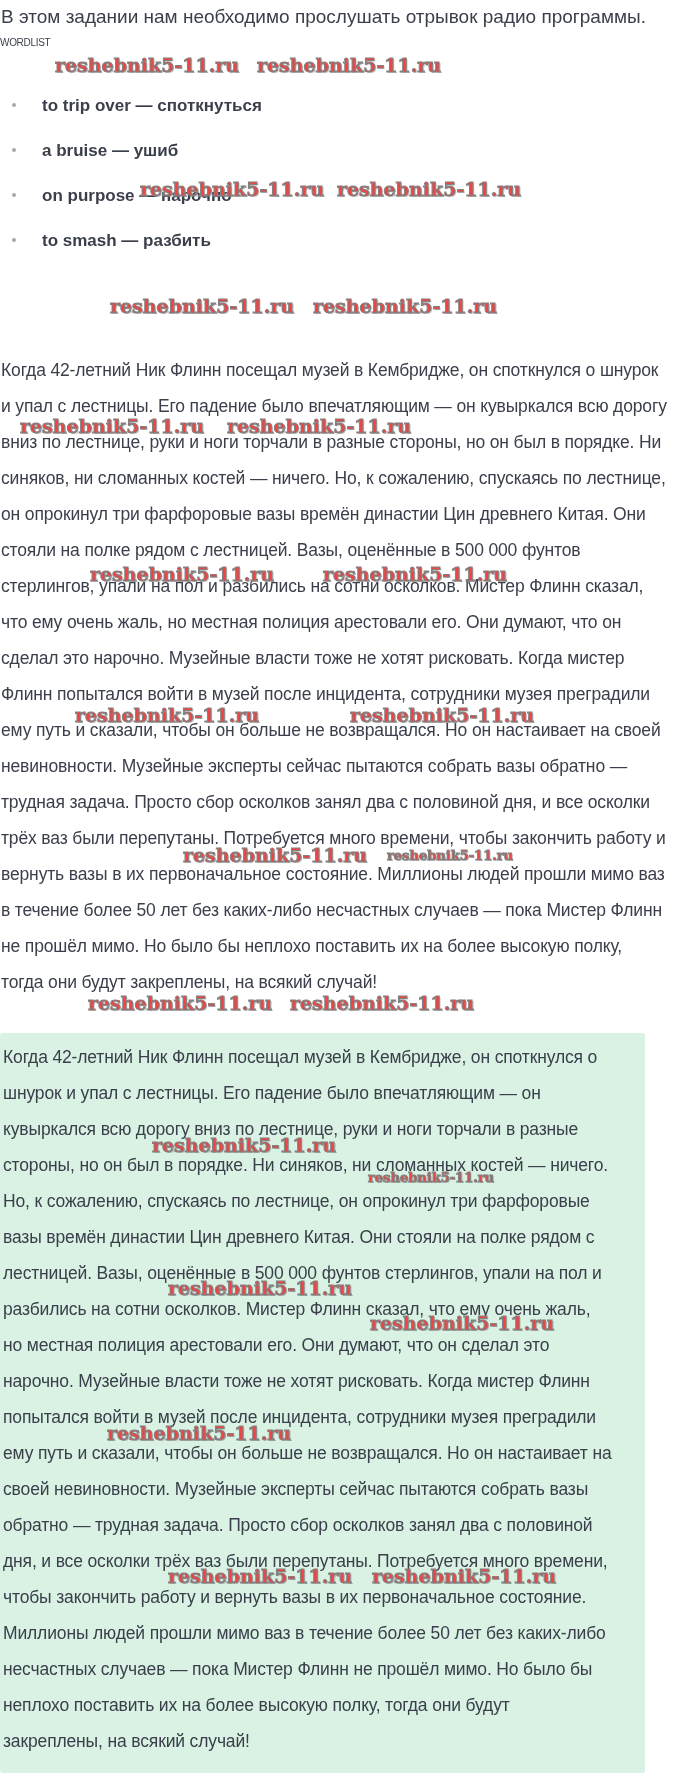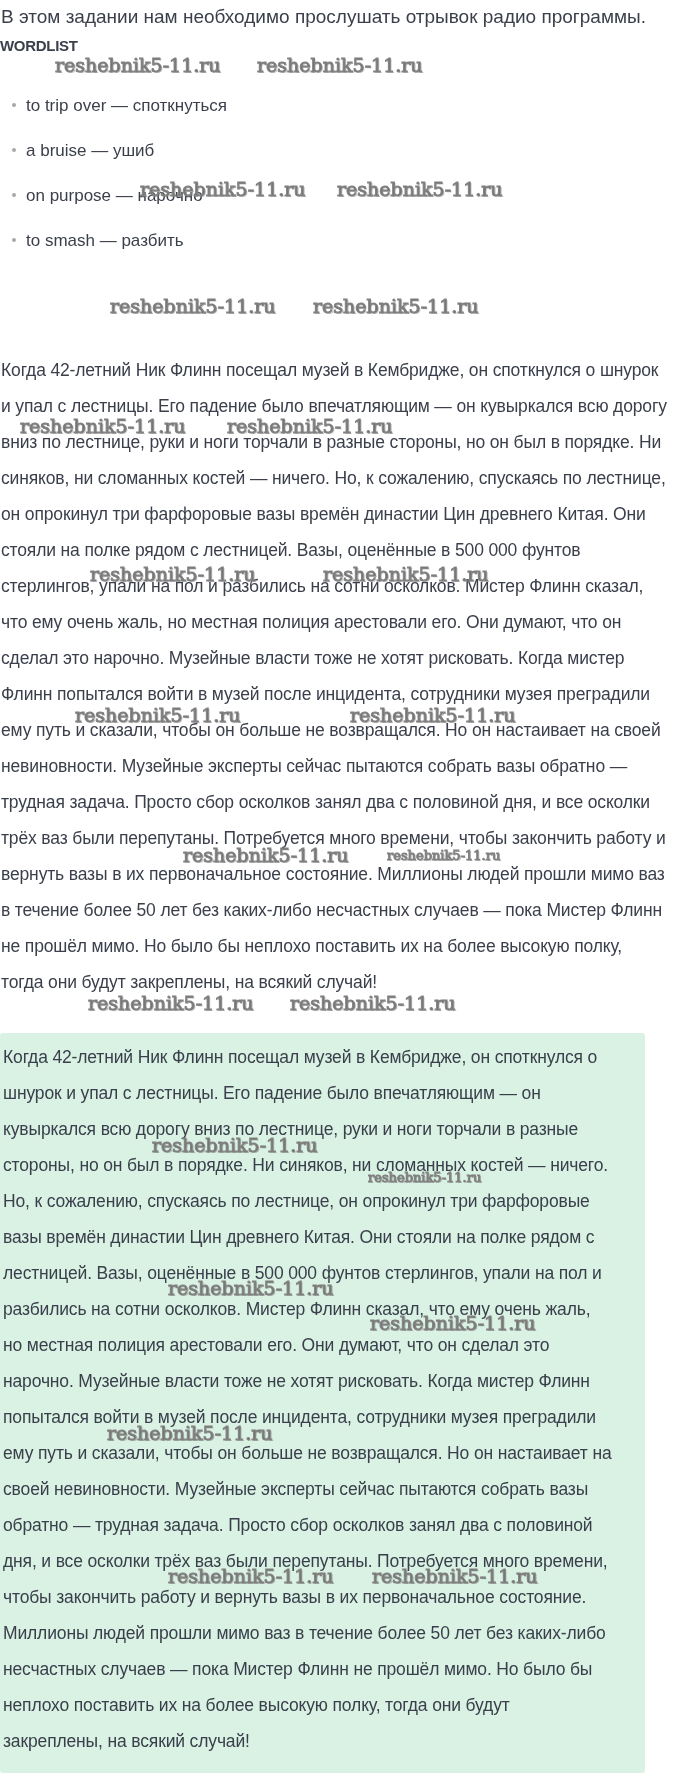--- a/index.html
+++ b/index.html
@@ -2,38 +2,38 @@
 <html><head>
 <meta charset="utf-8">
 <style>
   html,body{margin:0;padding:0;}
   body{
     width:680px;height:1785px;position:relative;overflow:hidden;
     background:#ffffff;color:#3a3f4b;
     font-family:"Liberation Sans", sans-serif;
   }
   .intro{position:absolute;top:6px;left:1px;font-size:19px;line-height:22px;width:670px;}
-  .wordlist-title{position:absolute;top:37px;left:0;font-size:15px;font-weight:700;letter-spacing:-0.3px;}
+  .wordlist-title{position:absolute;top:37px;left:0;font-size:10px;font-weight:400;letter-spacing:-0.3px;}
   ul.wordlist{position:absolute;top:96px;left:0;margin:0;padding:0;list-style:none;width:660px;}
-  ul.wordlist li{height:45px;font-size:17px;position:relative;padding-left:26px;box-sizing:border-box;}
+  ul.wordlist li{height:45px;font-size:17px;position:relative;padding-left:42px;box-sizing:border-box;font-weight:bold;}
   ul.wordlist .bullet{position:absolute;left:12px;top:7px;width:4px;height:4px;border-radius:50%;background:#a8a8a8;}
   .para{
     position:absolute;top:352px;left:1px;width:666px;
     font-size:17.5px;line-height:36px;letter-spacing:-0.15px;margin:0;
   }
   .highlight{
     position:absolute;top:1033px;left:0;width:611px;
     padding:6px 31px 14px 3px;border-radius:3px;
     background:#d9f2e3;
     font-size:17.5px;line-height:36px;letter-spacing:-0.15px;margin:0;
   }
   .wm{
     position:absolute;white-space:nowrap;pointer-events:none;
-    font-family:"DejaVu Serif", serif;font-weight:400;line-height:1;
-    color:#737373;
+    font-family:"DejaVu Serif", serif;font-weight:700;line-height:1;
+    color:#ef4444;
     -webkit-text-stroke:1px #828282;
     text-shadow:1.3px 1.3px 0 rgba(125,125,125,0.45);
   }
   .wm.large{font-size:19px;}
   .wm.small{font-size:13px;}
 </style>
 </head>
 <body style="color: rgb(58, 63, 75);">
 
 <div class="intro">В этом задании нам необходимо прослушать отрывок радио программы.</div>

